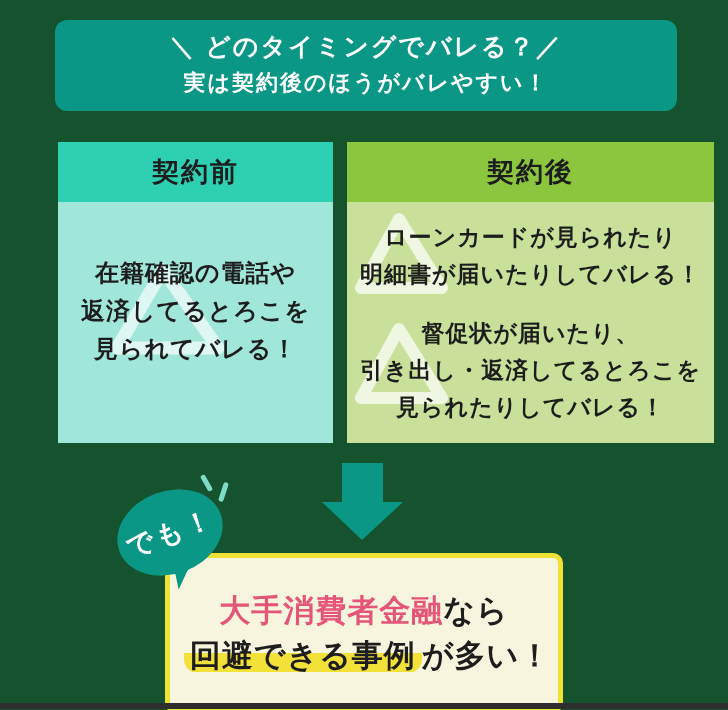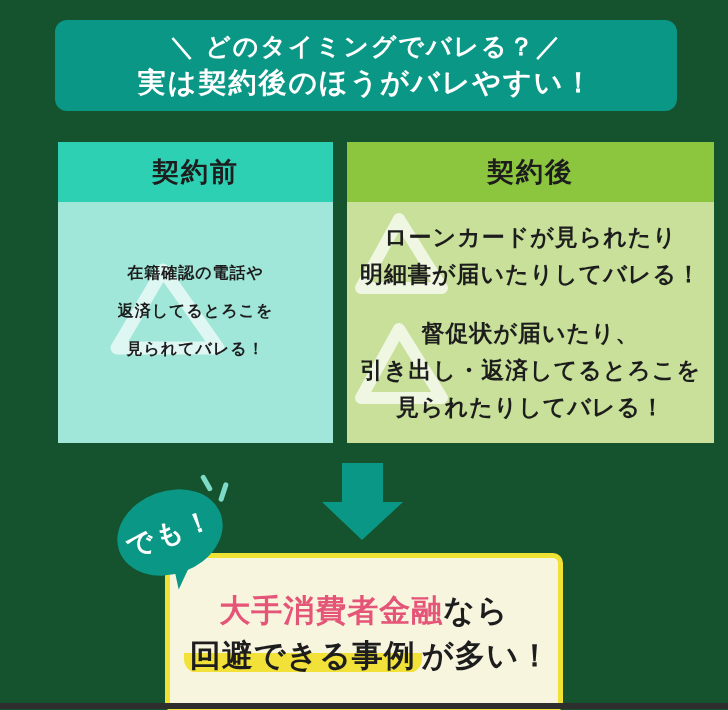--- a/index.html
+++ b/index.html
@@ -11,21 +11,21 @@
   }
 
   
   .banner {
     position:absolute; left:55px; top:20px; width:622px; height:91px;
     background:#0a9786; border-radius:12px;
     display:flex; flex-direction:column; align-items:center; justify-content:center;
     color:#ffffff; text-align:center;
   }
   .banner-line1 { font-size:25px; letter-spacing:2px; line-height:34px; }
-  .banner-line2 { font-size:28px; letter-spacing:2px; line-height:40px; }
+  .banner-line2 { font-size:22px; letter-spacing:2px; line-height:40px; }
 
   
   .panel { position:absolute; top:142px; }
   .panel-before { left:16px; width:317px;padding-left:42px; }
   .panel-after  { left:347px; width:367px; }
   .panel-header {
     height:60px; display:flex; align-items:center; justify-content:center;
     font-size:27px; letter-spacing:2px; color:#1d1d1d;
   }
   .panel-before .panel-header { background:#2dd0b2; }
@@ -33,21 +33,21 @@
   .panel-body {
     position:relative; height:241px; overflow:hidden;
     display:flex; flex-direction:column; align-items:center; justify-content:center;
   }
   .panel-before .panel-body { background:#a0e7d9; }
   .panel-after  .panel-body { background:#c8e099; gap:22px; }
   .body-text {
     position:relative; z-index:2; text-align:center;
     font-size:23px; line-height:37px; letter-spacing:1px;font-family:Liberation Serif, serif;
   }
-  .panel-before .body-text { font-size:16px; line-height:38px; margin-top:-24px; }
+  .panel-before .body-text { font-size:24px; line-height:38px; margin-top:-24px; }
   .body-text span { display:block; }
   .tri { position:absolute; z-index:1; }
   .tri-before { left:50px;  top:58px;  }
   .tri-after1 { left:6px;   top:8px;   }
   .tri-after2 { left:6px;   top:118px; }
 
   
   .down-arrow { position:absolute; left:318px; top:461px; }
 
   

